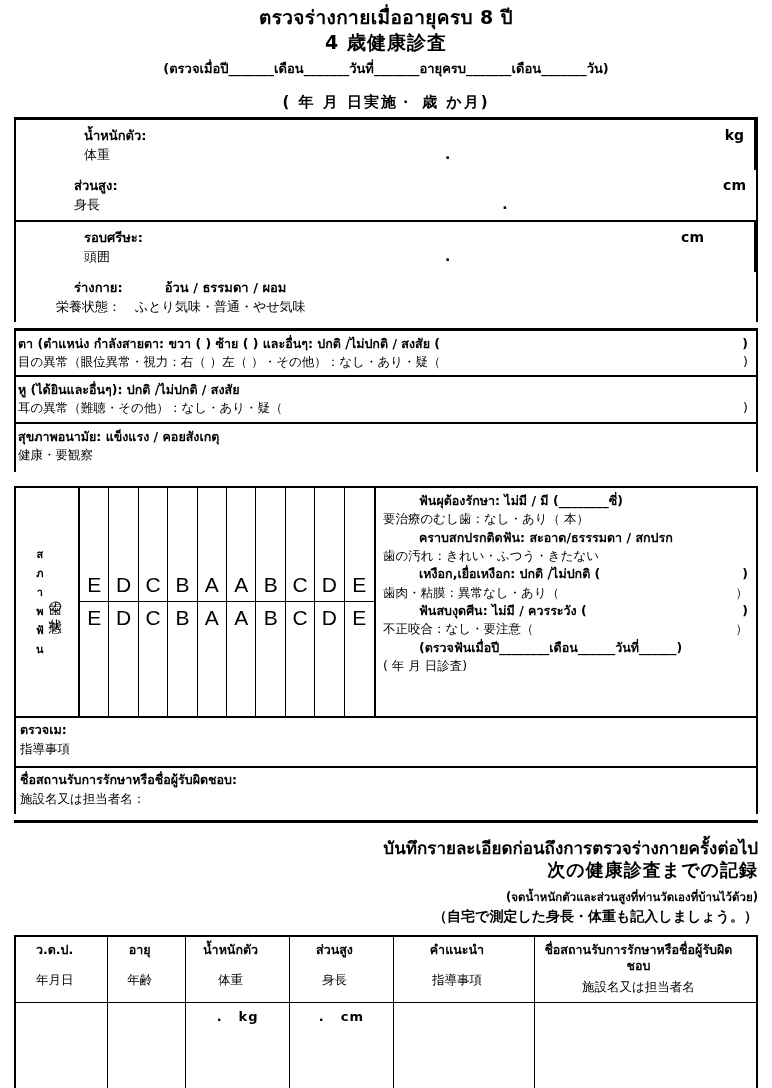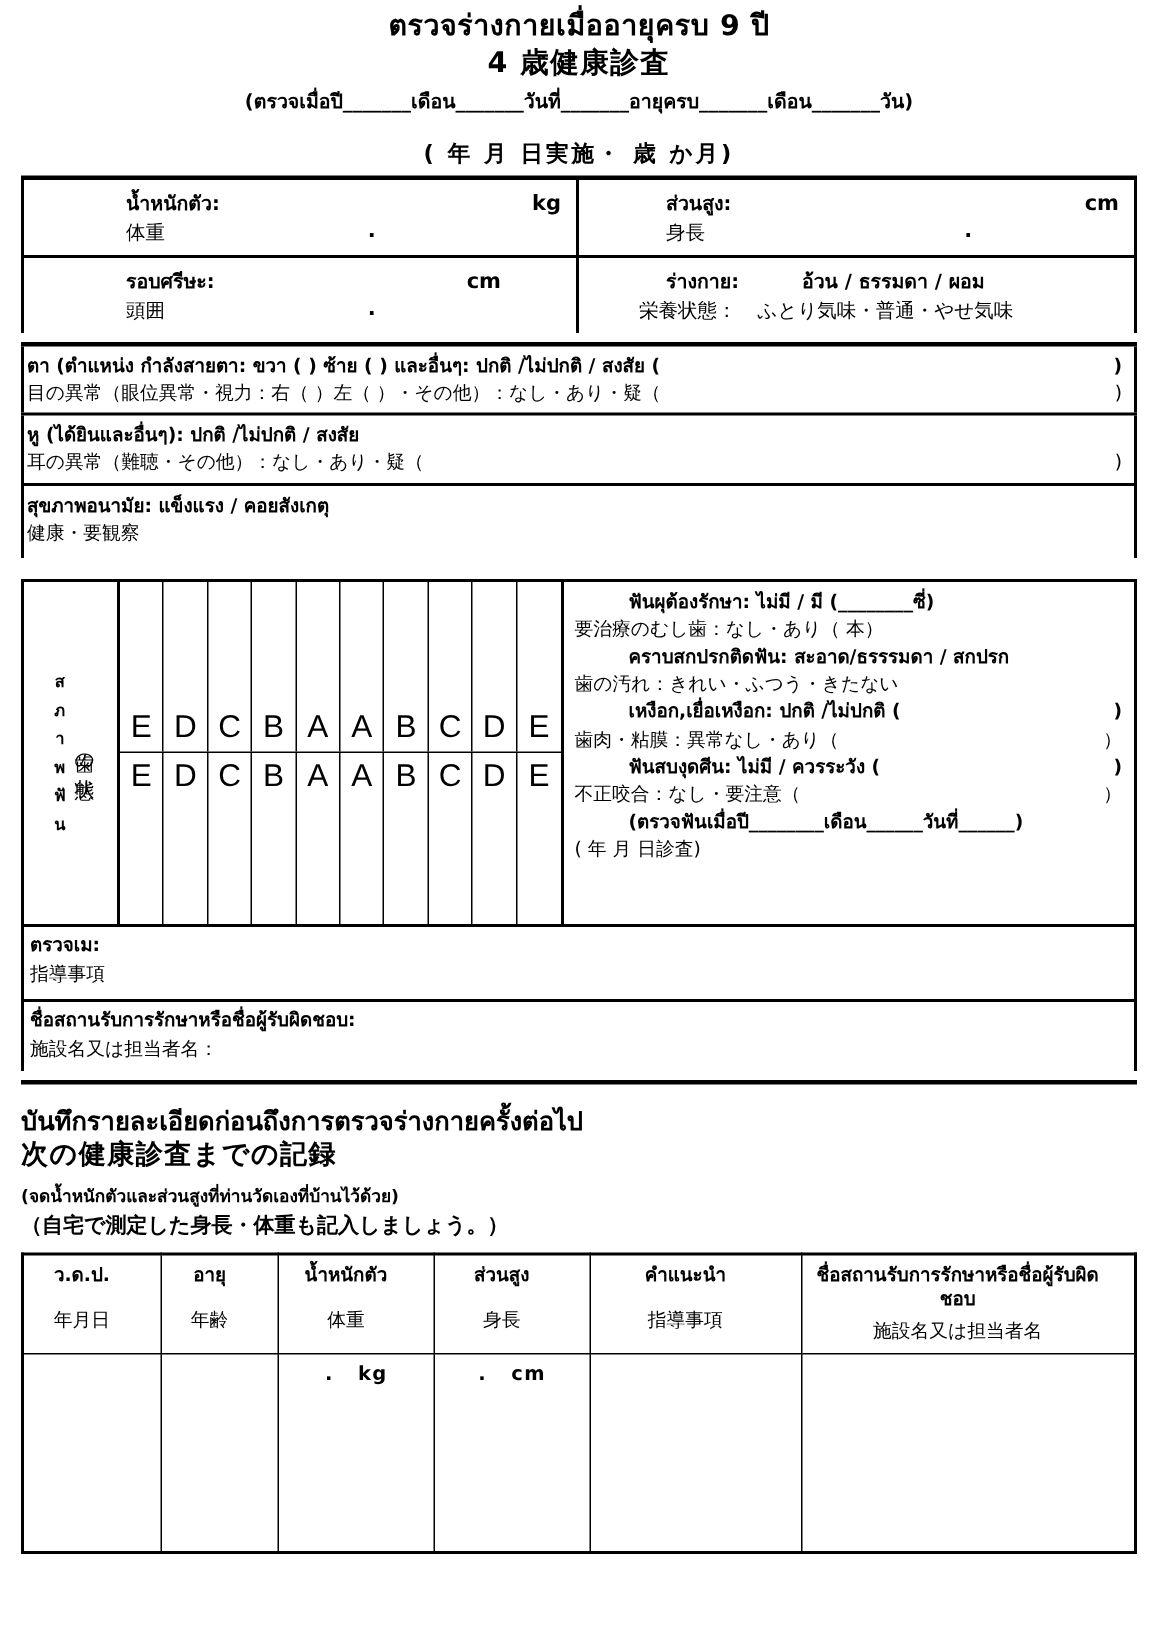--- a/index.html
+++ b/index.html
@@ -54,20 +54,21 @@
 
   
   .rule-thick { border-top: 3px solid #000; margin-top: 6px; }
   .rule-med   { border-top: 2px solid #000; }
 
   
   .measure {
     display: flex;
     border-left: 2px solid #000;
     border-right: 2px solid #000;
+    flex-direction: column;
   }
   .measure .half {
     flex: 1 1 50%;
     box-sizing: border-box;
     padding: 5px 10px 6px 10px;
   }
   .measure .half.left { border-right: 2px solid #000; }
   .mrow { display: flex; align-items: baseline; }
   .mlabel-th { font-size: 13px; font-weight: bold; }
   .mlabel-jp { font-size: 13px; }
@@ -174,21 +175,21 @@
     border-right: 2px solid #000;
     padding: 3px 4px 4px 4px;
     box-sizing: border-box;
   }
   .advice .l-th { font-size: 12.5px; font-weight: bold; line-height: 1.5; }
   .advice .l-jp { font-size: 12.5px; line-height: 1.5; }
   .adv-tall { height: 48px; }
   .adv-tall2 { height: 46px; }
 
   
-  .sec2-head { text-align: left; padding-top: 14px; }
+  .sec2-head { text-align: right; padding-top: 14px; }
   .s2-th { font-size: 17px; font-weight: bold; line-height: 1.3; }
   .s2-jp { font-size: 18px; font-weight: bold; letter-spacing: 1px; line-height: 1.35; font-family: Liberation Mono, monospace; }
   .s2-sub-th { font-size: 11.5px; font-weight: bold; margin-top: 5px; }
   .s2-sub-jp { font-size: 14px; font-weight: bold; margin-top: 2px; }
 
   
   table.record {
     width: 100%;
     border-collapse: collapse;
     margin-top: 9px;
@@ -216,21 +217,21 @@
     letter-spacing: 1px;
   }
   .unitcell .dt { margin-right: 16px; }
 </style>
 </head>
 <body>
 
 <div class="page">
 
   <div class="title-block">
-    <div class="title-th">ตรวจร่างกายเมื่ออายุครบ  9  ปี</div>
+    <div class="title-th">ตรวจร่างกายเมื่ออายุครบ  8  ปี</div>
     <div class="title-jp">4 歳健康診査</div>
     <div class="subtitle-th">(ตรวจเมื่อปี_______เดือน_______วันที่_______อายุครบ_______เดือน_______วัน)</div>
     <div class="subtitle-jp">(     年     月     日実施・     歳     か月)</div>
   </div>
 
   <div class="rule-thick"></div>
 
   <div class="measure">
     <div class="half left">
       <div class="mrow measure-pad-l">

